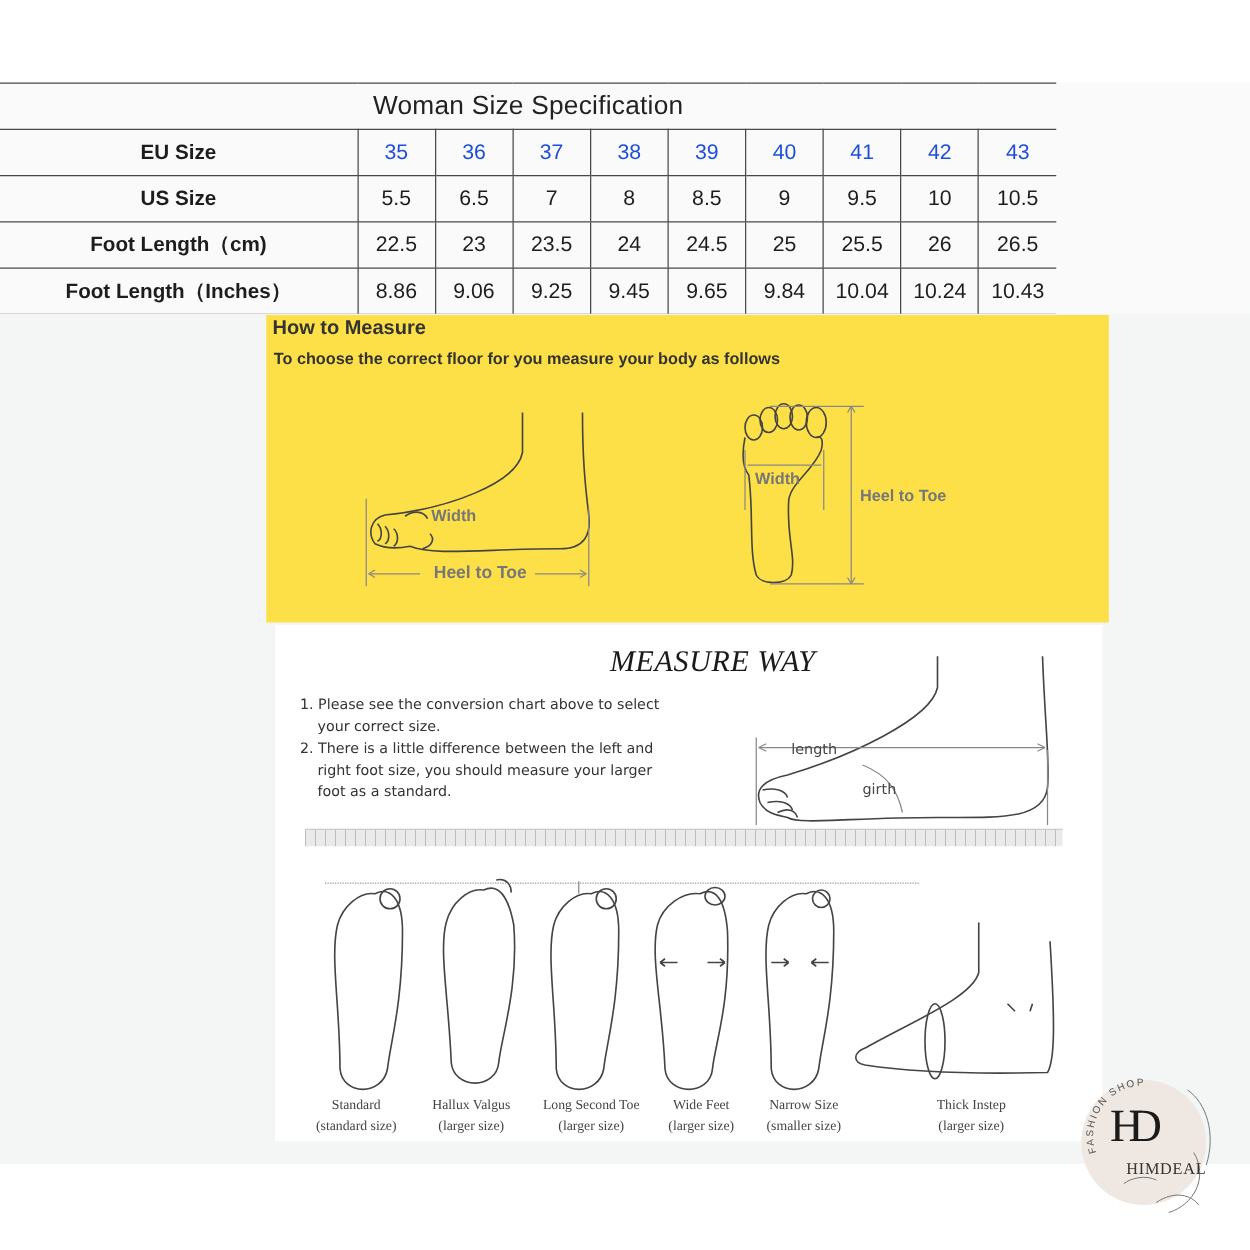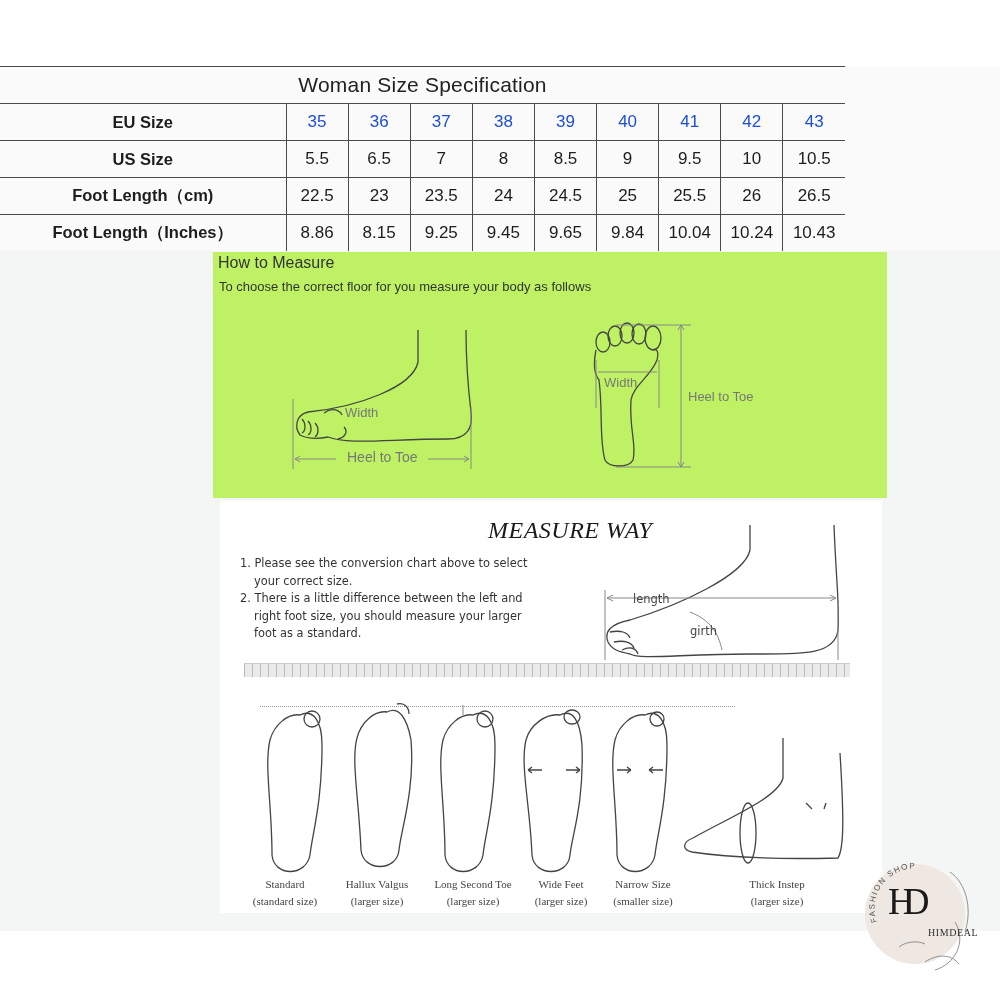--- a/index.html
+++ b/index.html
@@ -16,21 +16,21 @@
   table.size-table tr:first-child th { border-left: none; border-right: none; height: 37px; font-size: 21px; font-weight: normal; color: #222; letter-spacing: 0.2px; }
   table.size-table td.rowlabel { font-weight: bold; font-size: 16.5px; border-left: none; }
   table.size-table td:last-child { border-right: none; }
   table.size-table td.eu { color: #1d4ed8; }
   table.size-table col.c0 { width: 286px; }
 
   
   .gray-zone { position: absolute; left: 0; top: 251px; width: 1000px; height: 680px; background: #f4f5f5; }
 
   
-  .howto-panel { position: absolute; left: 213px; top: 252px; width: 674px; height: 246px; background: #bef264; }
+  .howto-panel { position: absolute; left: 213px; top: 252px; width: 674px; height: 246px; background: #fde047; font-weight: bold; }
   .howto-title { position: absolute; left: 5px; top: 2px; font-size: 16px; color: #333; }
   .howto-sub { position: absolute; left: 6px; top: 27px; font-size: 13px; color: #333; }
   .howto-note { position: absolute; left: 81px; top: 226px; font-size: 13.4px; color: #222; letter-spacing: -0.1px; }
   .diag-label { position: absolute; font-size: 13px; color: #777; }
 
   
   .measure-panel { position: absolute; left: 220px; top: 500px; width: 662px; height: 413px; background: #ffffff; }
   .measure-title { position: absolute; left: 268px; top: 17px; font-family: "Liberation Serif", "DejaVu Serif", serif; font-style: italic; font-size: 24px; color: #1a1a1a; letter-spacing: 0.5px; }
   .measure-steps { position: absolute; left: 20px; top: 55px; width: 300px; font-family: "DejaVu Sans", sans-serif; font-size: 11.4px; color: #333; line-height: 17.5px; }
   .measure-steps .step { padding-left: 14px; text-indent: -14px; }
@@ -98,21 +98,21 @@
       <td>24</td>
       <td>24.5</td>
       <td>25</td>
       <td>25.5</td>
       <td>26</td>
       <td>26.5</td>
     </tr>
     <tr>
       <td class="rowlabel">Foot Length（Inches）</td>
       <td>8.86</td>
-      <td>8.15</td>
+      <td>9.06</td>
       <td>9.25</td>
       <td>9.45</td>
       <td>9.65</td>
       <td>9.84</td>
       <td>10.04</td>
       <td>10.24</td>
       <td>10.43</td>
     </tr>
   </tbody>
     </table>
@@ -239,14 +239,14 @@
   <svg width="128" height="128" viewBox="0 0 128 128" style="left:0; top:0;">
     <circle cx="60" cy="62" r="50" fill="#efe7e1"></circle>
     <defs>
         <path id="arc" d="M22 70 A40 40 0 0 1 80 22"></path>
       </defs>
     <text font-family="Liberation Sans, sans-serif" font-size="8" letter-spacing="1.5" fill="#555"><textPath href="#arc" id="ring-text">FASHION SHOP</textPath></text>
     <path d="M95 20 C110 30 118 55 110 80 M100 70 C112 90 100 112 80 118 M70 110 C85 100 98 104 104 112" fill="none" stroke="#777" stroke-width="0.8"></path>
     <path d="M44 95 C50 90 62 88 70 92" fill="none" stroke="#777" stroke-width="0.8"></path>
   </svg>
   <div style="position:absolute; left:33px; top:28px; font-family:'Liberation Serif', serif; font-size:37px; color:#1a1a1a; letter-spacing:-12px;">HD</div>
-  <div style="position:absolute; left:46px; top:75px; font-family:'Liberation Serif', serif; font-size:10px; letter-spacing:0.6px; color:#333;margin-left:27px;">HIMDEAL</div>
+  <div style="position:absolute; left:46px; top:75px; font-family:'Liberation Serif', serif; font-size:13px; letter-spacing:0.6px; color:#333;">HIMDEAL</div>
 </div>
 
 </body></html>

